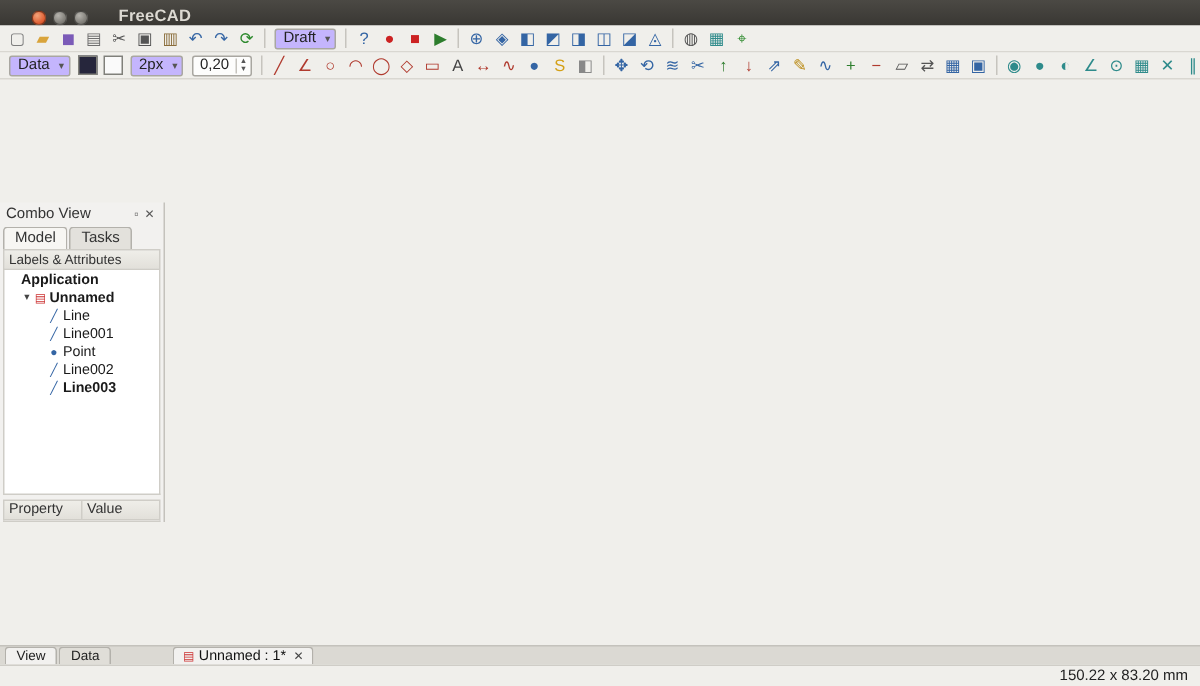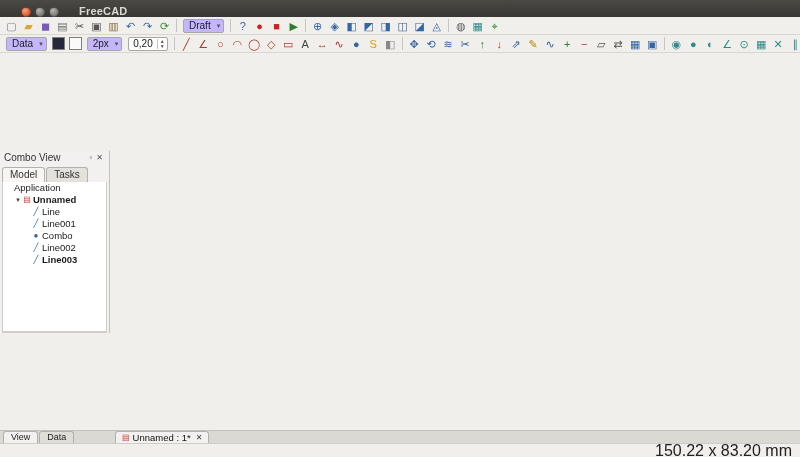--- a/index.html
+++ b/index.html
@@ -112,21 +112,21 @@
     background:#f2f1ef; border:1px solid #b3b1ab; border-bottom:none;
     border-radius:3px 3px 0 0; padding:0 6px; font-size:9.5px; color:#111;
   }
   .doc-tab .d-icon { font-size:8px; }
   .doc-tab .d-close { font-size:8px; color:#444; margin-left:2px; }
 
   
   .statusbar {
     height:14px; flex:0 0 14px; background:#f0efeb; border-top:1px solid #cfcdc7;
     display:flex; align-items:center; justify-content:flex-end; padding:0 8px;
-    font-size:16px; color:#222;
+    font-size:10px; color:#222;
   }
 </style>
 </head>
 <body>
 
 <div class="window">
 
   <div class="titlebar">
     <span class="tb-dot tb-close"></span>
     <span class="tb-dot tb-min"></span>
@@ -249,22 +249,23 @@
       <div class="panel-title">
         <span>Combo View</span>
         <span class="spacer"></span>
         <span class="panel-btn">▫</span>
         <span class="panel-btn">✕</span>
       </div>
       <div class="side-tabs">
         <span class="side-tab active">Model</span>
         <span class="side-tab">Tasks</span>
       </div>
+      <div class="tree-header">Labels &amp; Attributes</div>
       <div class="tree" id="tree">
-          <div class="tree-row" style="padding-left: 2px;">
+          <div class="tree-row" style="padding-left: 2px; font-weight: bold;">
             <span class="expander"></span>
             <span class="t-label">Application</span>
           </div>
           <div class="tree-row bold" style="padding-left: 11px;">
             <span class="expander">▾</span>
             <span class="t-icon" style="color: rgb(204, 51, 51);">▤</span>
             <span class="t-label">Unnamed</span>
           </div>
           <div class="tree-row" style="padding-left: 20px;">
             <span class="expander"></span>
@@ -272,33 +273,37 @@
             <span class="t-label">Line</span>
           </div>
           <div class="tree-row" style="padding-left: 20px;">
             <span class="expander"></span>
             <span class="t-icon" style="color: rgb(52, 101, 164);">╱</span>
             <span class="t-label">Line001</span>
           </div>
           <div class="tree-row" style="padding-left: 20px;">
             <span class="expander"></span>
             <span class="t-icon" style="color: rgb(52, 101, 164);">●</span>
-            <span class="t-label">Combo</span>
+            <span class="t-label">Point</span>
           </div>
           <div class="tree-row" style="padding-left: 20px;">
             <span class="expander"></span>
             <span class="t-icon" style="color: rgb(52, 101, 164);">╱</span>
             <span class="t-label">Line002</span>
           </div>
           <div class="tree-row bold" style="padding-left: 20px;">
             <span class="expander"></span>
             <span class="t-icon" style="color: rgb(52, 101, 164);">╱</span>
             <span class="t-label">Line003</span>
           </div>
         </div>
+      <div class="prop-header">
+        <span class="cell">Property</span>
+        <span class="cell">Value</span>
+      </div>
       <div class="prop-body"></div>
     </div>
 
     <div class="viewport">
       <div class="grid"></div>
       <svg class="sketch-svg" id="sketch" width="690" height="377">
           <line x1="190" y1="333" x2="277" y2="176" stroke="#0a0a20" stroke-width="1.3"></line>
           <line x1="248" y1="215" x2="304" y2="241" stroke="#0a0a20" stroke-width="1.3"></line>
           <line x1="304" y1="241" x2="357" y2="226" stroke="#0a0a20" stroke-width="1.3"></line>
           <line x1="346" y1="171" x2="357" y2="226" stroke="#0a0a20" stroke-width="1.3"></line>

